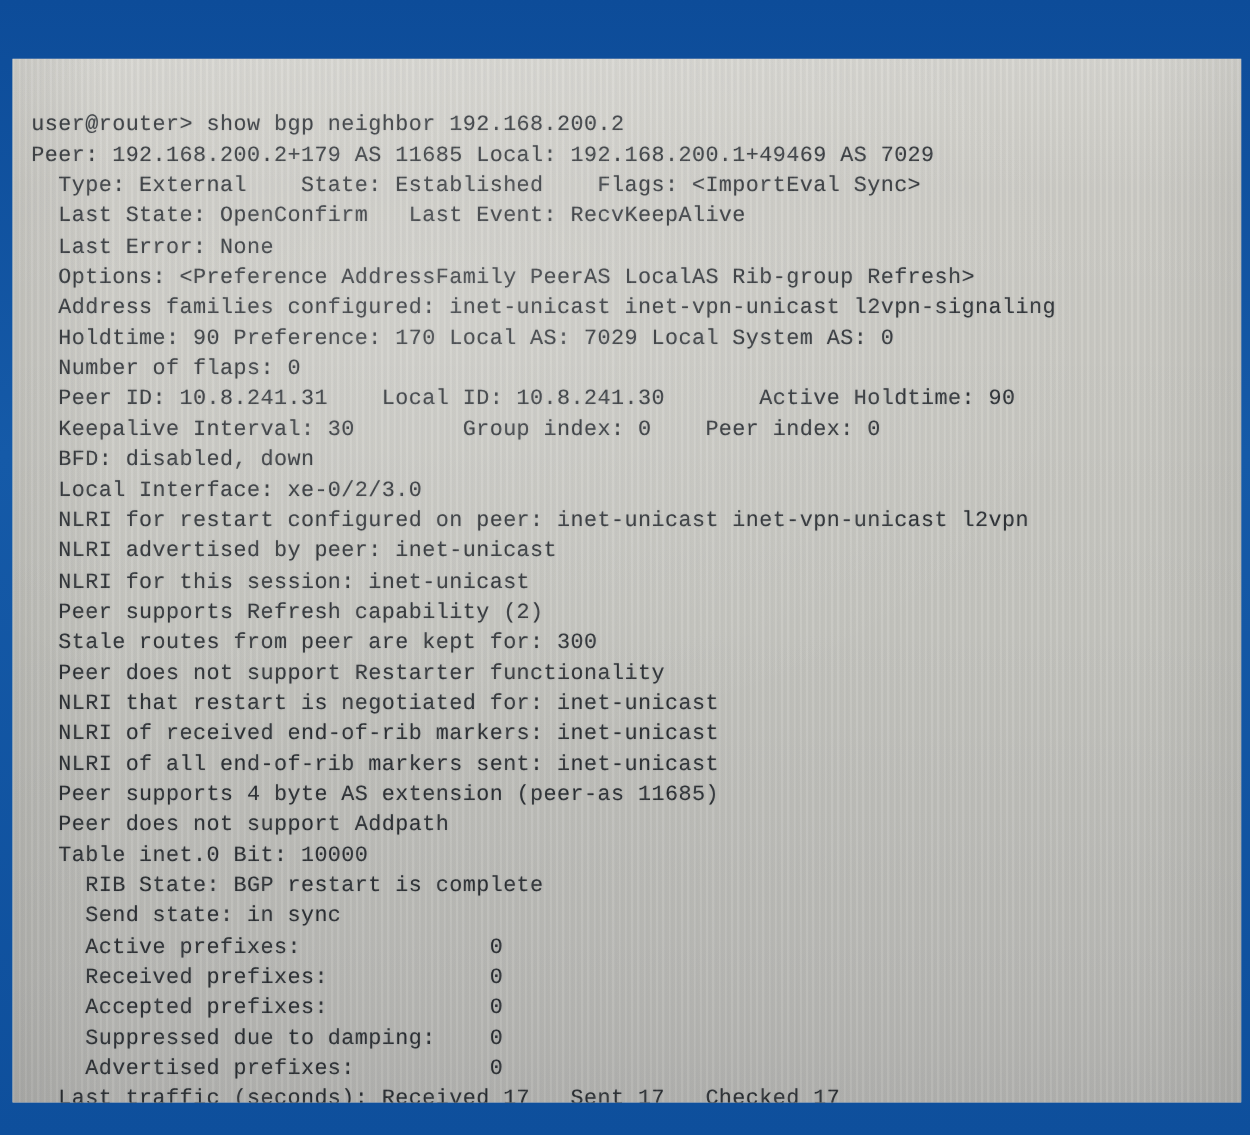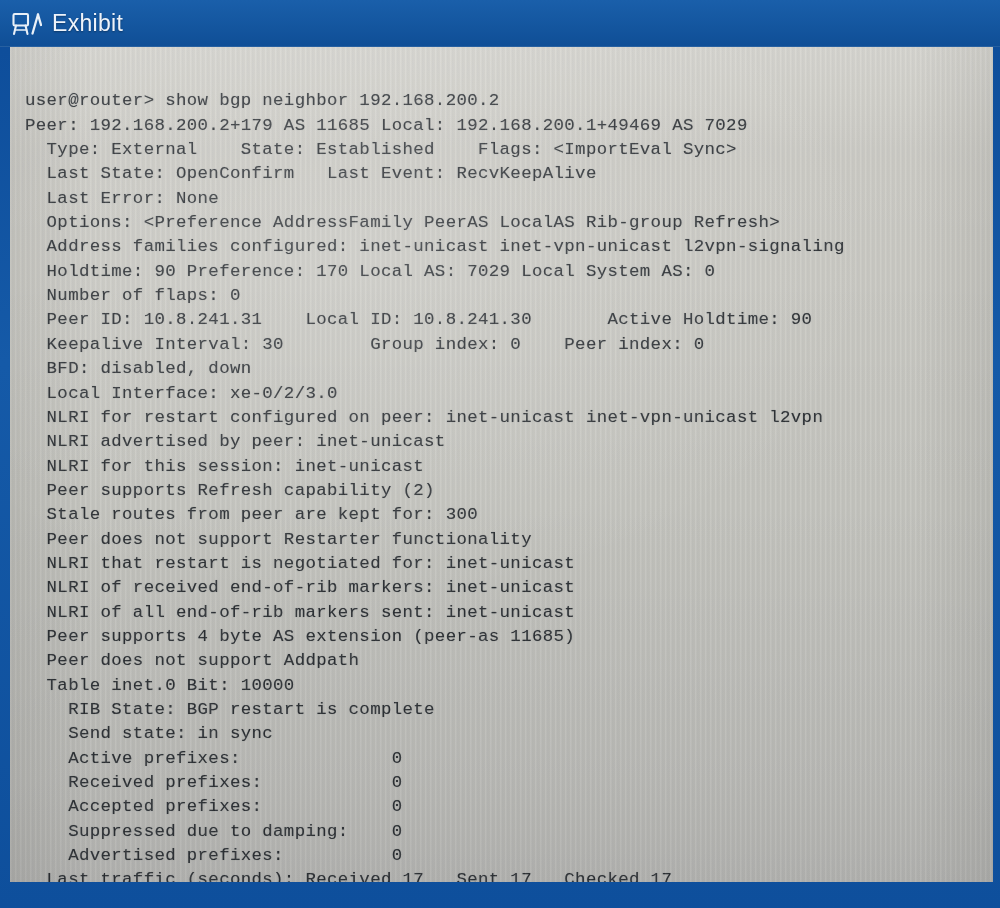--- a/index.html
+++ b/index.html
@@ -119,32 +119,19 @@
     white-space: pre;
     display: block;
     height: 24.35px;
   }
 </style>
 </head>
 <body>
 
 <div id="window">
 
-  <div id="titlebar">
-    <svg class="tb-icon" viewBox="0 0 30 26" aria-hidden="true">
-
-      <rect x="1.5" y="3" width="14.5" height="11.5" rx="1.2" fill="none" stroke="#e9f0f8" stroke-width="2.1"></rect>
-      <line x1="4.0" y1="14.5" x2="2.0" y2="23" stroke="#e9f0f8" stroke-width="2.1" stroke-linecap="round"></line>
-      <line x1="13.5" y1="14.5" x2="15.5" y2="23" stroke="#e9f0f8" stroke-width="2.1" stroke-linecap="round"></line>
-      <line x1="3.0" y1="19.0" x2="14.5" y2="19.0" stroke="#e9f0f8" stroke-width="1.7" stroke-linecap="round"></line>
-
-      <line x1="20.5" y1="22.5" x2="26.0" y2="3.5" stroke="#e9f0f8" stroke-width="2.3" stroke-linecap="round"></line>
-      <line x1="26.0" y1="3.5" x2="29.0" y2="14.0" stroke="#e9f0f8" stroke-width="2.3" stroke-linecap="round"></line>
-    </svg>
-    <span class="tb-title">Exhibit</span>
-  </div>
 
   <div id="screen-frame">
     <div id="screen"></div>
     <pre id="terminal"><span class="line">user@router&gt; show bgp neighbor 192.168.200.2</span><span class="line">Peer: 192.168.200.2+179 AS 11685 Local: 192.168.200.1+49469 AS 7029</span><span class="line">  Type: External    State: Established    Flags: &lt;ImportEval Sync&gt;</span><span class="line">  Last State: OpenConfirm   Last Event: RecvKeepAlive</span><span class="line">  Last Error: None</span><span class="line">  Options: &lt;Preference AddressFamily PeerAS LocalAS Rib-group Refresh&gt;</span><span class="line">  Address families configured: inet-unicast inet-vpn-unicast l2vpn-signaling</span><span class="line">  Holdtime: 90 Preference: 170 Local AS: 7029 Local System AS: 0</span><span class="line">  Number of flaps: 0</span><span class="line">  Peer ID: 10.8.241.31    Local ID: 10.8.241.30       Active Holdtime: 90</span><span class="line">  Keepalive Interval: 30        Group index: 0    Peer index: 0</span><span class="line">  BFD: disabled, down</span><span class="line">  Local Interface: xe-0/2/3.0</span><span class="line">  NLRI for restart configured on peer: inet-unicast inet-vpn-unicast l2vpn</span><span class="line">  NLRI advertised by peer: inet-unicast</span><span class="line">  NLRI for this session: inet-unicast</span><span class="line">  Peer supports Refresh capability (2)</span><span class="line">  Stale routes from peer are kept for: 300</span><span class="line">  Peer does not support Restarter functionality</span><span class="line">  NLRI that restart is negotiated for: inet-unicast</span><span class="line">  NLRI of received end-of-rib markers: inet-unicast</span><span class="line">  NLRI of all end-of-rib markers sent: inet-unicast</span><span class="line">  Peer supports 4 byte AS extension (peer-as 11685)</span><span class="line">  Peer does not support Addpath</span><span class="line">  Table inet.0 Bit: 10000</span><span class="line">    RIB State: BGP restart is complete</span><span class="line">    Send state: in sync</span><span class="line">    Active prefixes:              0</span><span class="line">    Received prefixes:            0</span><span class="line">    Accepted prefixes:            0</span><span class="line">    Suppressed due to damping:    0</span><span class="line">    Advertised prefixes:          0</span><span class="line">  Last traffic (seconds): Received 17   Sent 17   Checked 17</span></pre>
   </div>
 
 </div>
 
 </body></html>

